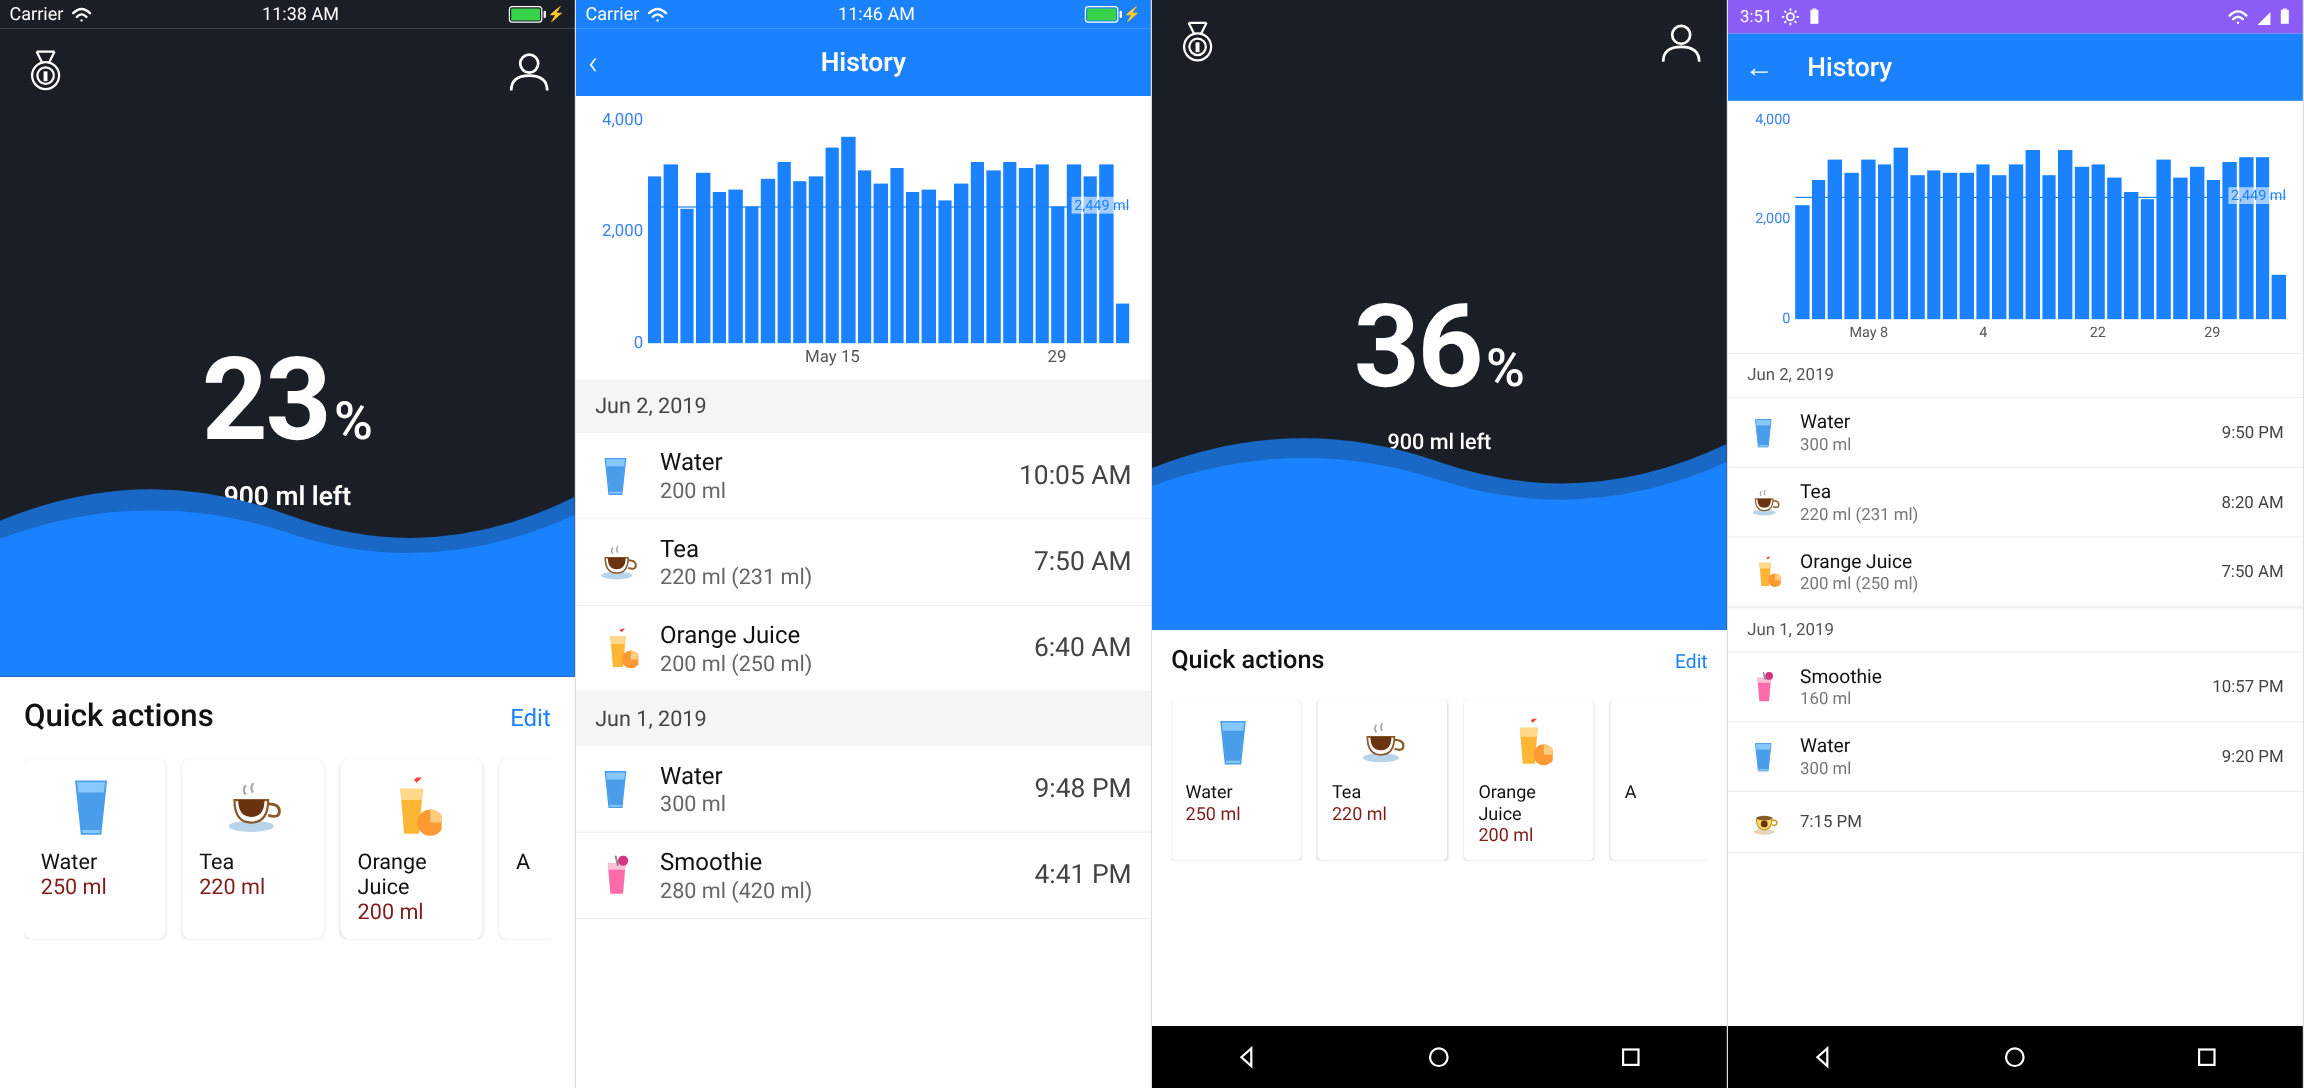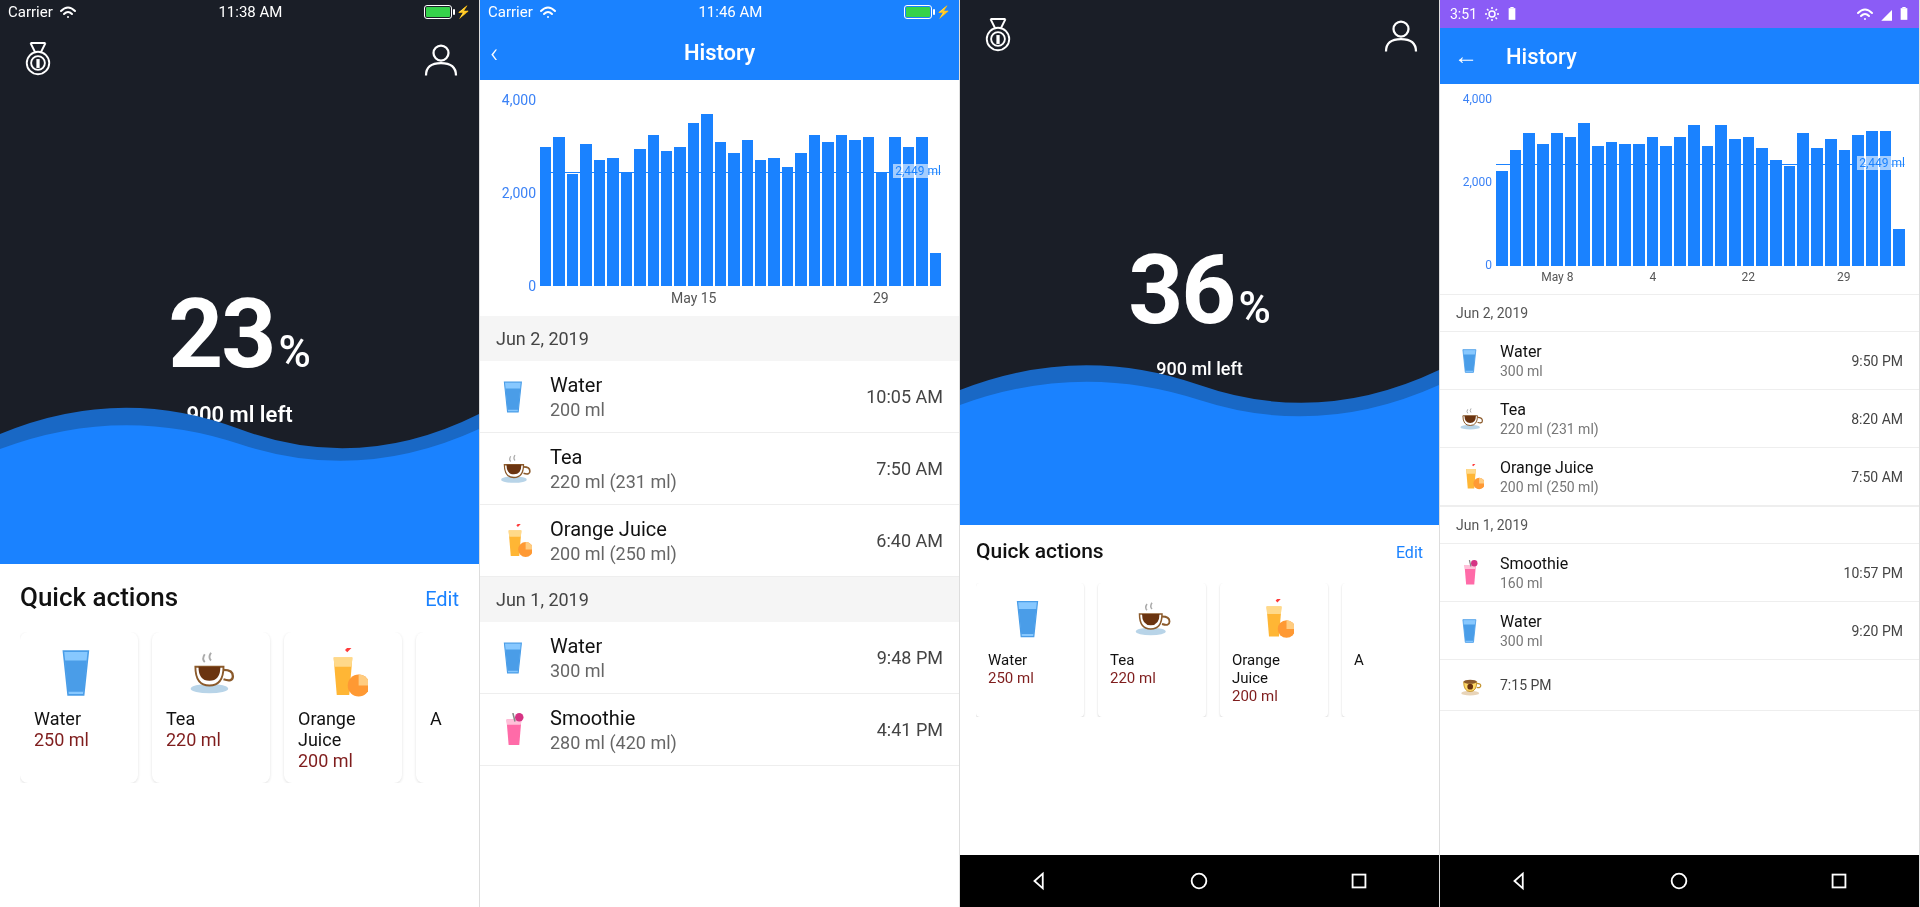--- a/index.html
+++ b/index.html
@@ -71,21 +71,21 @@
   .chart.small .ylabel, .chart.small .xaxis { font-size: 12px; }
 
   
   .section-date { padding: 12px 16px; font-size: 18px; color: #444; background: #f5f5f5; }
   .section-date.small { font-size: 14px; padding: 10px 16px; color:#555; background:#fff; border-bottom: 1px solid #eee; border-top: 1px solid #eee;}
   .entry { display: flex; align-items: center; padding: 12px 16px; border-bottom: 1px solid #eee; background:#fff; cursor: pointer; }
   .entry .eicon { width: 38px; height: 38px; display: flex; align-items: center; justify-content: center; margin-right: 16px; }
   .entry .etext { flex: 1; }
   .entry .ename { font-size: 20px; color: #111; }
   .entry .eamt { font-size: 18px; color: #666; margin-top: 2px; }
-  .entry .etime { font-size: 18px; color: #444; }
+  .entry .etime { font-size: 22px; color: #444; }
   .entry.small .ename { font-size: 16px; }
   .entry.small .eamt { font-size: 14px; color:#777; }
   .entry.small .etime { font-size: 14px; }
   .entry.small { padding: 10px 16px; }
   .entry.small .eicon { width: 30px; height: 30px; margin-right: 14px; }
 
   
   .android-nav { height: 52px; background: #000; display: flex; align-items: center; justify-content: space-around; }
   .android-nav .nbtn { width: 22px; height: 22px; color: #fff; cursor: pointer; }
 

